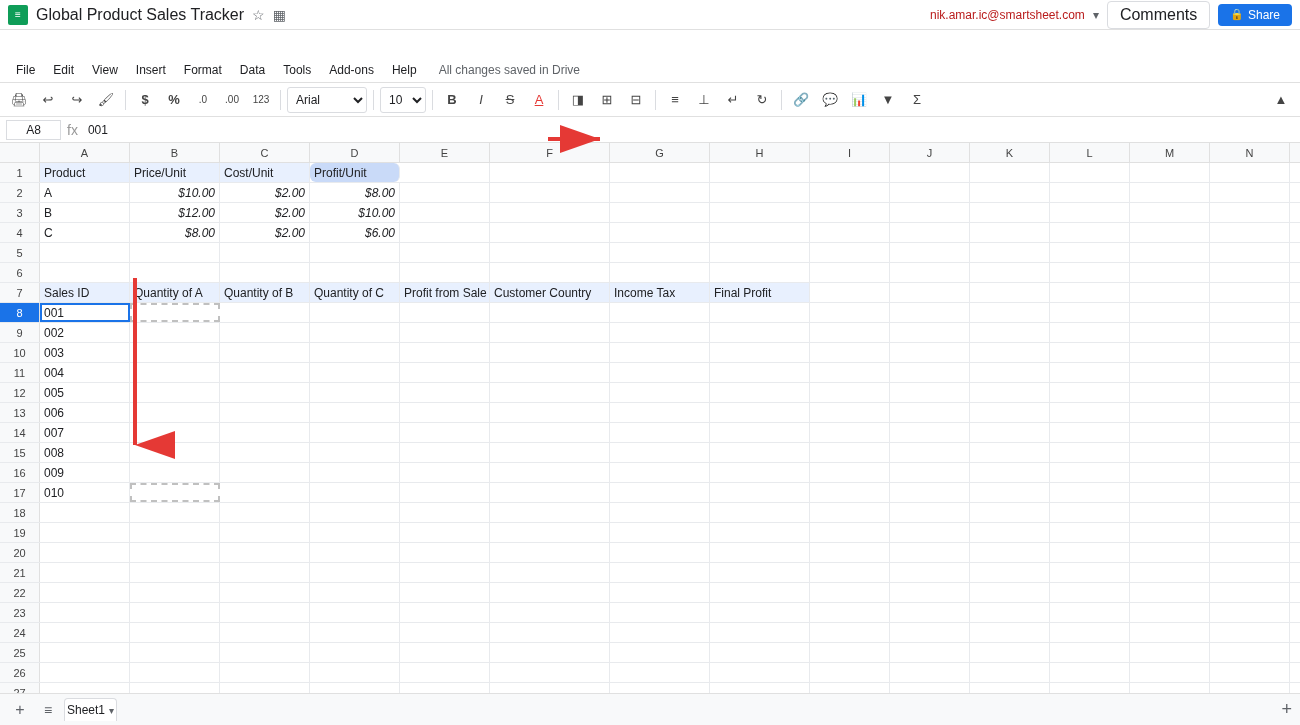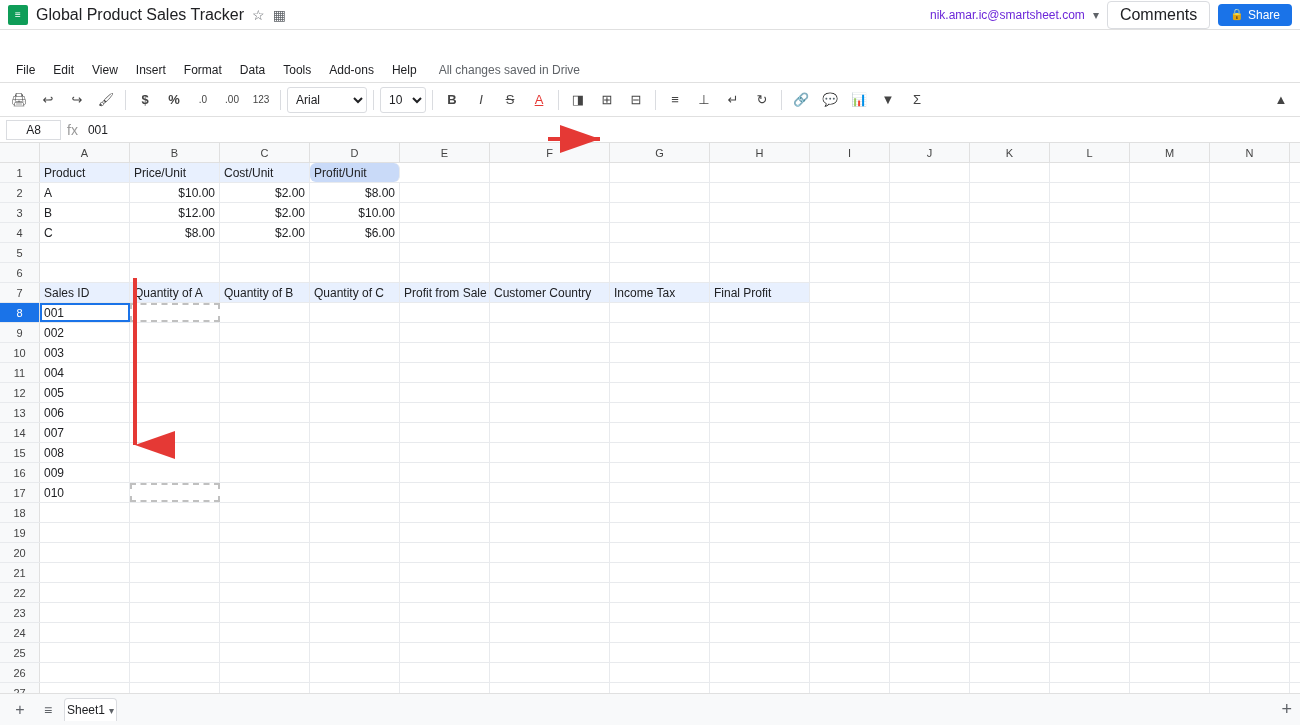--- a/index.html
+++ b/index.html
@@ -13,21 +13,21 @@
     }
     #title-left { display: flex; align-items: center; gap: 8px; }
     #google-sheets-icon {
       width: 20px; height: 20px; background: #0f9d58; border-radius: 2px;
       display: flex; align-items: center; justify-content: center;
     }
     #google-sheets-icon span { color: white; font-size: 10px; font-weight: bold; }
     #title-text { font-size: 16px; font-weight: 400; color: #202124; }
     #title-icons { display: flex; gap: 8px; align-items: center; color: #5f6368; font-size: 14px; }
     #title-right { display: flex; align-items: center; gap: 8px; }
-    #user-email { font-size: 12px; color: #6d28d9; }
+    #user-email { font-size: 12px; color: #b91c1c; }
     #comments-btn {
       padding: 4px 12px; background: #fff; border: 1px solid #dadce0;
       border-radius: 4px; font-size: 16px; cursor: pointer; color: #202124;
     }
     #share-btn {
       padding: 4px 12px; background: #1a73e8; border: none;
       border-radius: 4px; font-size: 12px; cursor: pointer; color: white;
       display: flex; align-items: center; gap: 4px;
     }
 
@@ -123,21 +123,21 @@
     .col-f { width: 120px; min-width: 120px; }
     .col-g { width: 100px; min-width: 100px; }
     .col-h { width: 100px; min-width: 100px; }
     .col-i { width: 80px; min-width: 80px; }
     .col-j { width: 80px; min-width: 80px; }
     .col-k { width: 80px; min-width: 80px; }
     .col-l { width: 80px; min-width: 80px; }
     .col-m { width: 80px; min-width: 80px; }
     .col-n { width: 80px; min-width: 80px; }
 
-    .align-right { justify-content: flex-end; }
+    .align-right { justify-content: flex-end; font-style: italic; }
 
     
     #sheet-tabs {
       display: flex; align-items: center; height: 32px;
       border-top: 1px solid #e0e0e0; background: #f8f9fa;
       padding: 0 8px; gap: 4px; position: absolute; bottom: 0; left: 0; right: 0;
     }
     #add-sheet-btn {
       width: 24px; height: 24px; display: flex; align-items: center; justify-content: center;
       cursor: pointer; border-radius: 50%; color: #5f6368; font-size: 16px; border: none; background: none;

